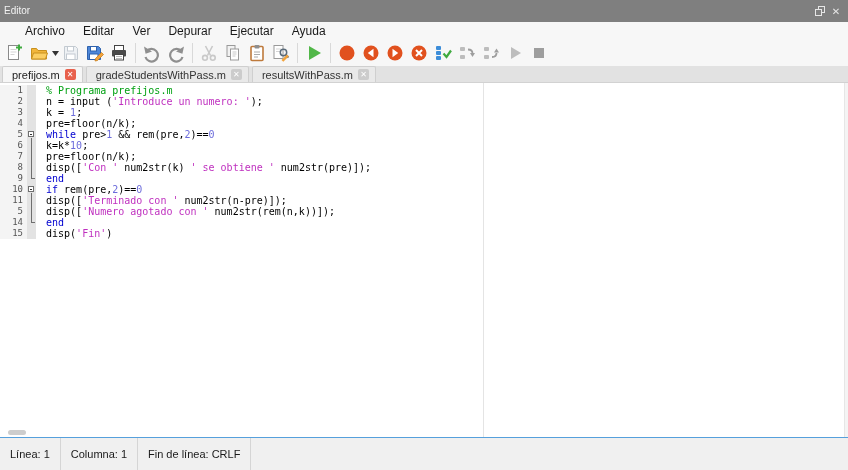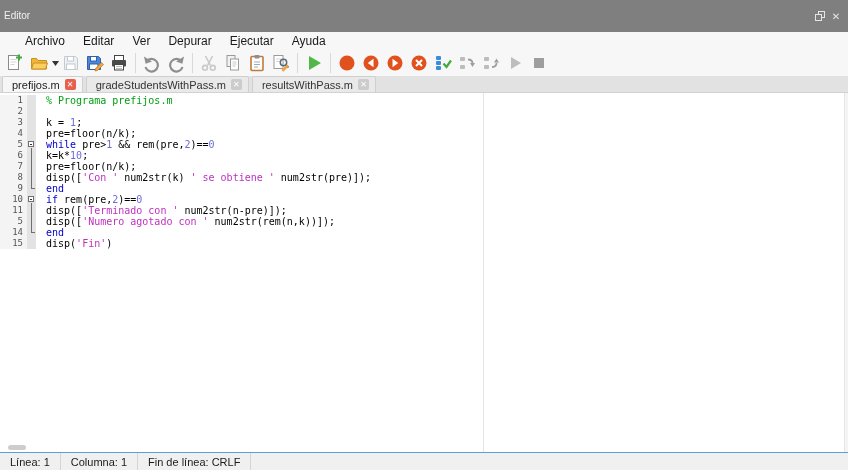--- a/index.html
+++ b/index.html
@@ -7,21 +7,21 @@
   body {
     font-family:"Liberation Sans", sans-serif;
     background:#f0f0f0;
     overflow:hidden;
     position:relative;
   }
   .window { width:848px; height:470px; display:flex; flex-direction:column; background:#f7f7f7; }
 
   
   .titlebar {
-    height:32px; background:var(--title-bar,#7f7f7f);
+    height:22px; background:var(--title-bar,#7f7f7f);
     display:flex; align-items:center; padding:0 4px;
     color:#f2f2f2; font-size:10px; flex:0 0 auto;
   }
   .titlebar .title { flex:1; line-height:14px; }
   .titlebar .ctrl { width:16px; height:12px; display:flex; align-items:center; justify-content:center; color:#e6e6e6; font-size:10px; cursor:default; }
   .titlebar .ctrl svg { display:block; }
 
   
   .menubar { height:18px; background:#f7f7f7; display:flex; align-items:center; padding-left:16px; flex:0 0 auto; }
   .menu-item { font-size:12px; color:#1a1a1a; padding:1px 9px; line-height:16px; }
@@ -56,21 +56,21 @@
   .fold.fold-end::before { content:""; position:absolute; left:4px; top:0; height:6px; border-left:1px solid #6f6f6f; }
   .fold.fold-end::after { content:""; position:absolute; left:4px; top:5px; width:4px; border-top:1px solid #6f6f6f; }
   .code { padding-left:10px; color:#000; }
   .tk-kw { color:var(--kw,#0000d0); font-weight:normal; }
   .tk-cmt { color:var(--cmt,#00a011); }
   .tk-str { color:var(--str,#bf30bf); }
   .tk-num { color:var(--num,#6b6bdb); }
   .tk-pl { color:#000; }
 
   
-  .statusbar { height:18px; background:#f0f0f0; border-top:1px solid var(--sb-accent,#56a0dc); display:flex; align-items:stretch; flex:0 0 auto; }
+  .statusbar { height:33px; background:#f0f0f0; border-top:1px solid var(--sb-accent,#56a0dc); display:flex; align-items:stretch; flex:0 0 auto; }
   .sb-item { font-size:11px; color:#1a1a1a; display:flex; align-items:center; padding:0 10px; border-right:1px solid #d5d5d5; }
 </style>
 </head>
 <body>
 
 <div class="window">
 
   <div class="titlebar">
     <span class="title">Editor</span>
     <span class="ctrl">
@@ -298,21 +298,21 @@
       </div>
       <div class="tab">
         <span>resultsWithPass.m</span>
         <span class="tab-close">✕</span>
       </div>
     </div>
 
   <div class="editor">
     <div class="code-area" id="code-area">
         <div class="line"><span class="lnum">1</span><span class="fold"></span><span class="code"><span class="tk-cmt">% Programa prefijos.m</span></span></div>
-        <div class="line"><span class="lnum">2</span><span class="fold"></span></div>
+        <div class="line"><span class="lnum">2</span><span class="fold"></span><span class="code"><span class="tk-pl">n = input (</span><span class="tk-str">'Introduce un numero: '</span><span class="tk-pl">);</span></span></div>
         <div class="line"><span class="lnum">3</span><span class="fold"></span><span class="code"><span class="tk-pl">k = </span><span class="tk-num">1</span><span class="tk-pl">;</span></span></div>
         <div class="line"><span class="lnum">4</span><span class="fold"></span><span class="code"><span class="tk-pl">pre=floor(n/k);</span></span></div>
         <div class="line"><span class="lnum">5</span><span class="fold fold-start"><span class="fbox"></span></span><span class="code"><span class="tk-kw">while</span><span class="tk-pl"> pre&gt;</span><span class="tk-num">1</span><span class="tk-pl"> &amp;&amp; rem(pre,</span><span class="tk-num">2</span><span class="tk-pl">)==</span><span class="tk-num">0</span></span></div>
         <div class="line"><span class="lnum">6</span><span class="fold fold-mid"></span><span class="code"><span class="tk-pl">k=k*</span><span class="tk-num">10</span><span class="tk-pl">;</span></span></div>
         <div class="line"><span class="lnum">7</span><span class="fold fold-mid"></span><span class="code"><span class="tk-pl">pre=floor(n/k);</span></span></div>
         <div class="line"><span class="lnum">8</span><span class="fold fold-mid"></span><span class="code"><span class="tk-pl">disp([</span><span class="tk-str">'Con '</span><span class="tk-pl"> num2str(k) </span><span class="tk-str">' se obtiene '</span><span class="tk-pl"> num2str(pre)]);</span></span></div>
         <div class="line"><span class="lnum">9</span><span class="fold fold-end"></span><span class="code"><span class="tk-kw">end</span></span></div>
         <div class="line"><span class="lnum">10</span><span class="fold fold-start"><span class="fbox"></span></span><span class="code"><span class="tk-kw">if</span><span class="tk-pl"> rem(pre,</span><span class="tk-num">2</span><span class="tk-pl">)==</span><span class="tk-num">0</span></span></div>
         <div class="line"><span class="lnum">11</span><span class="fold fold-mid"></span><span class="code"><span class="tk-pl">disp([</span><span class="tk-str">'Terminado con '</span><span class="tk-pl"> num2str(n-pre)]);</span></span></div>
         <div class="line"><span class="lnum">5</span><span class="fold fold-mid"></span><span class="code"><span class="tk-pl">disp([</span><span class="tk-str">'Numero agotado con '</span><span class="tk-pl"> num2str(rem(n,k))]);</span></span></div>

